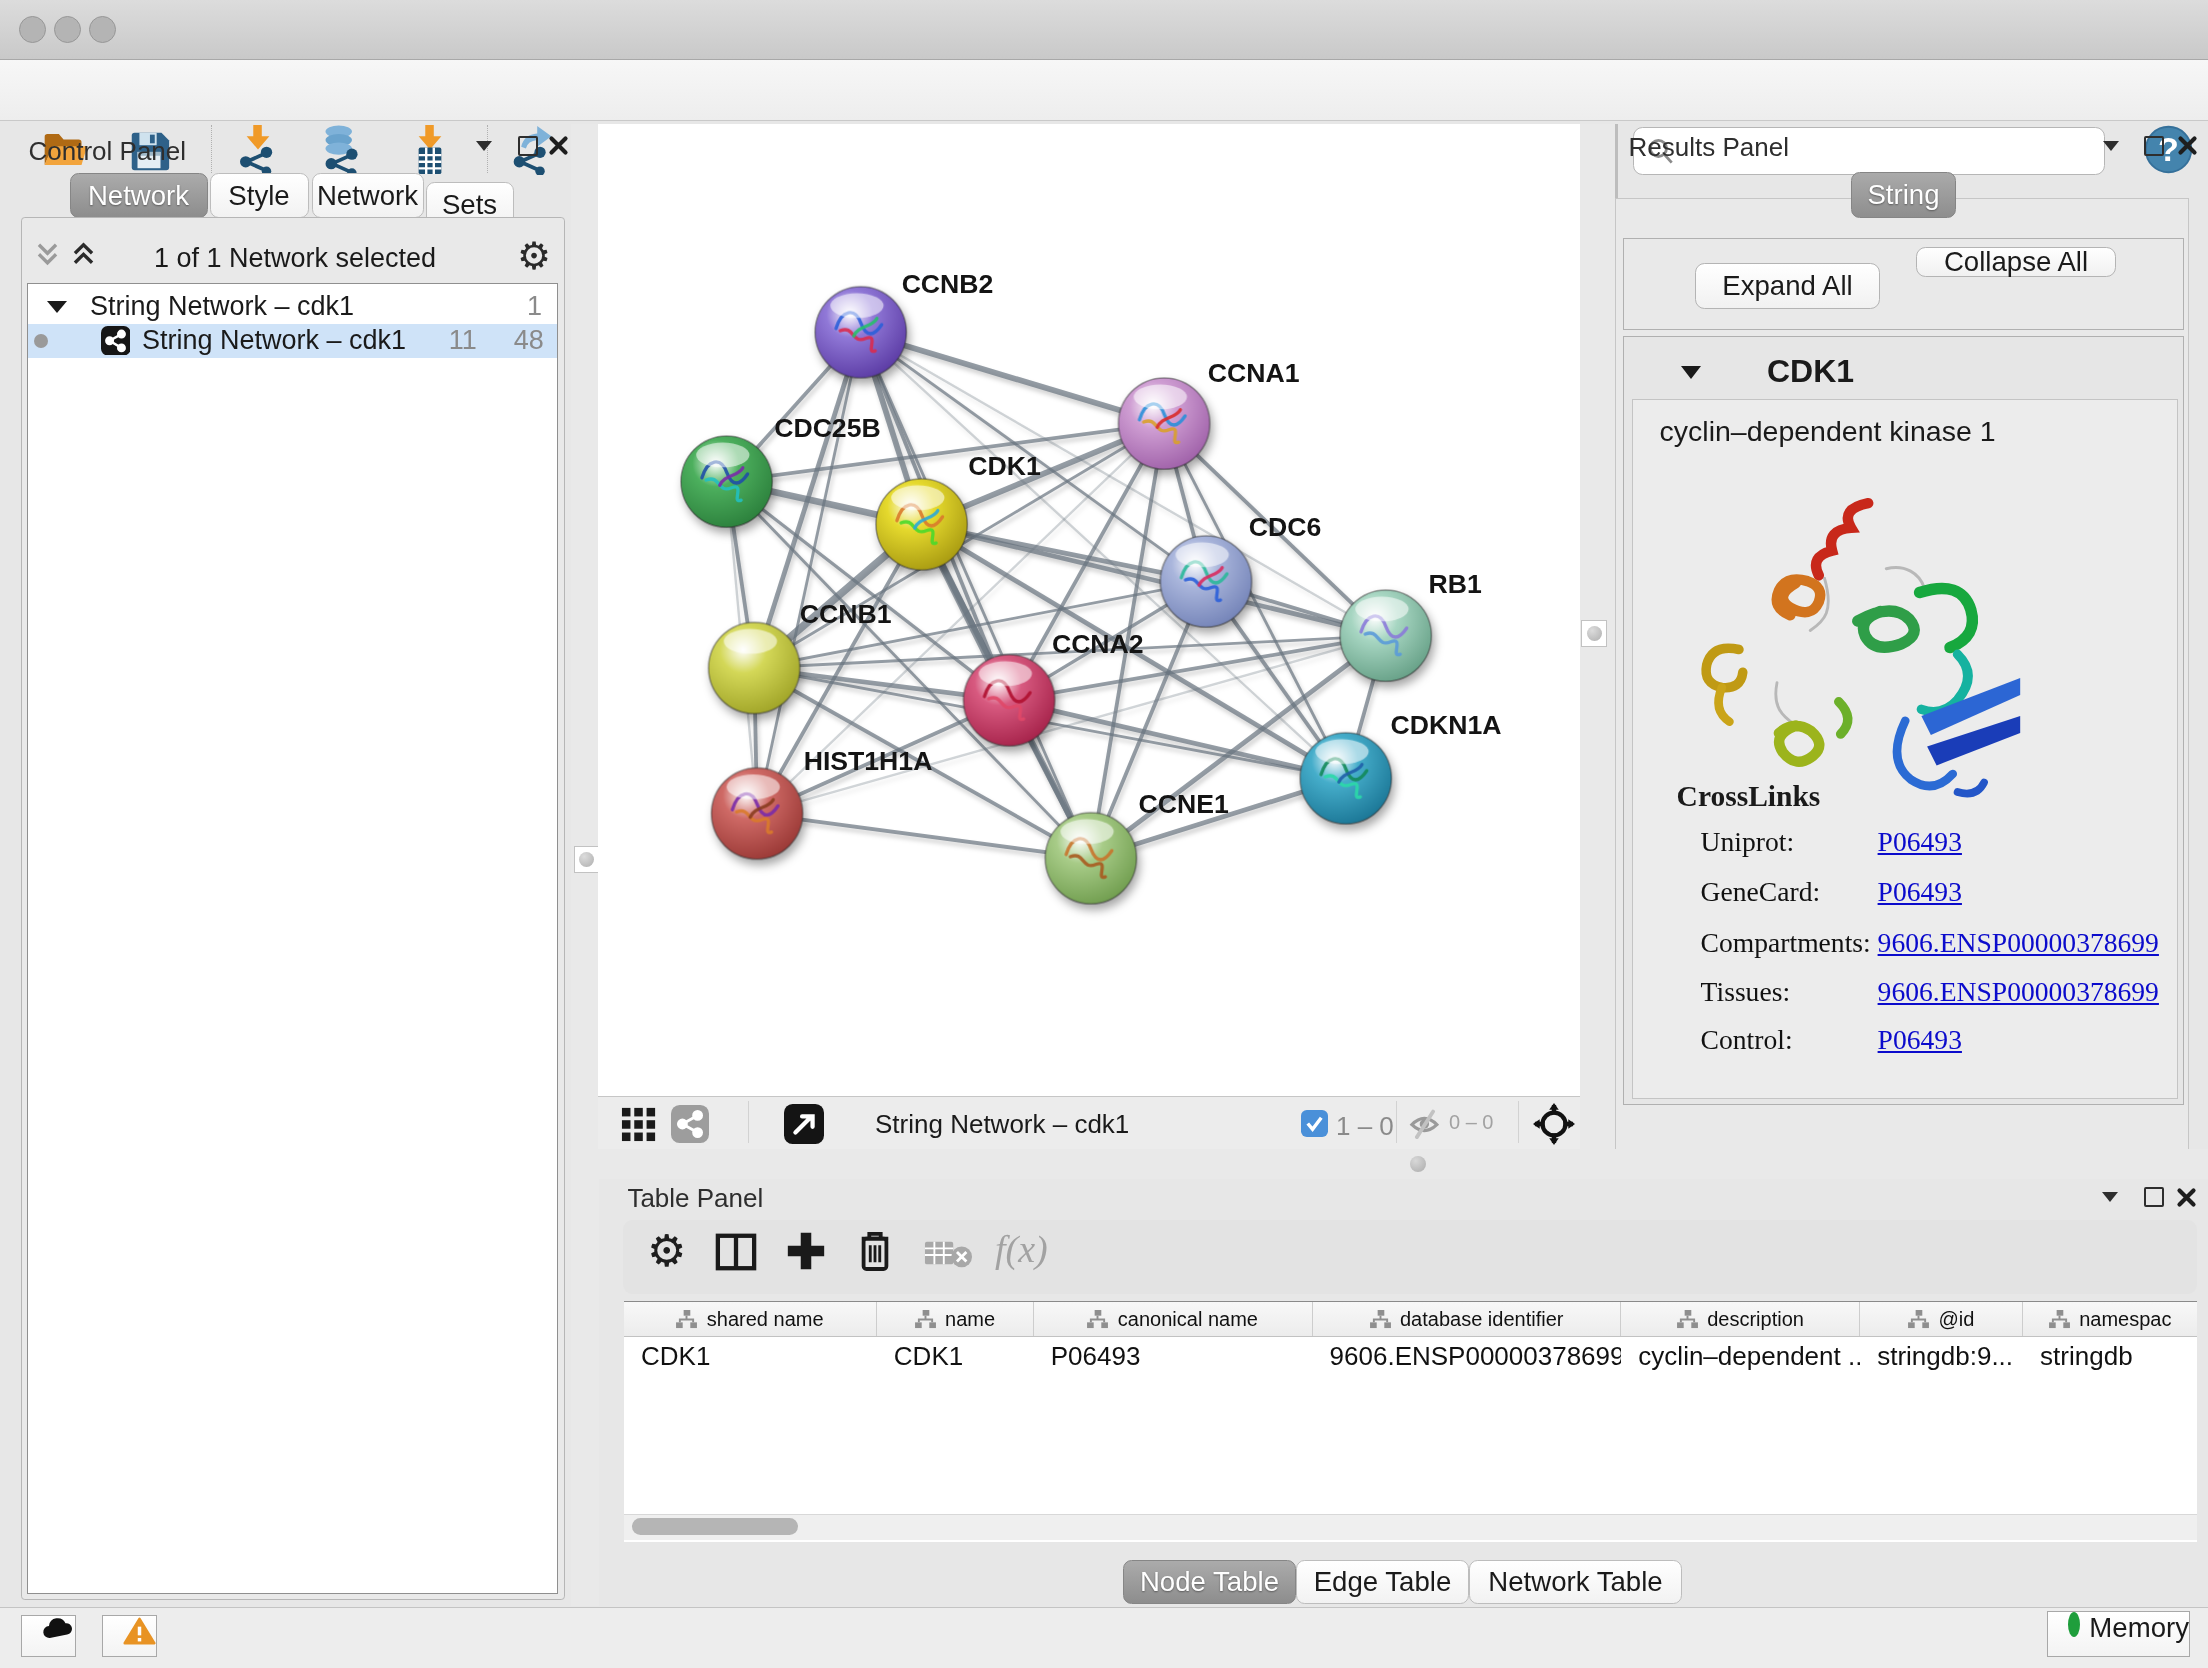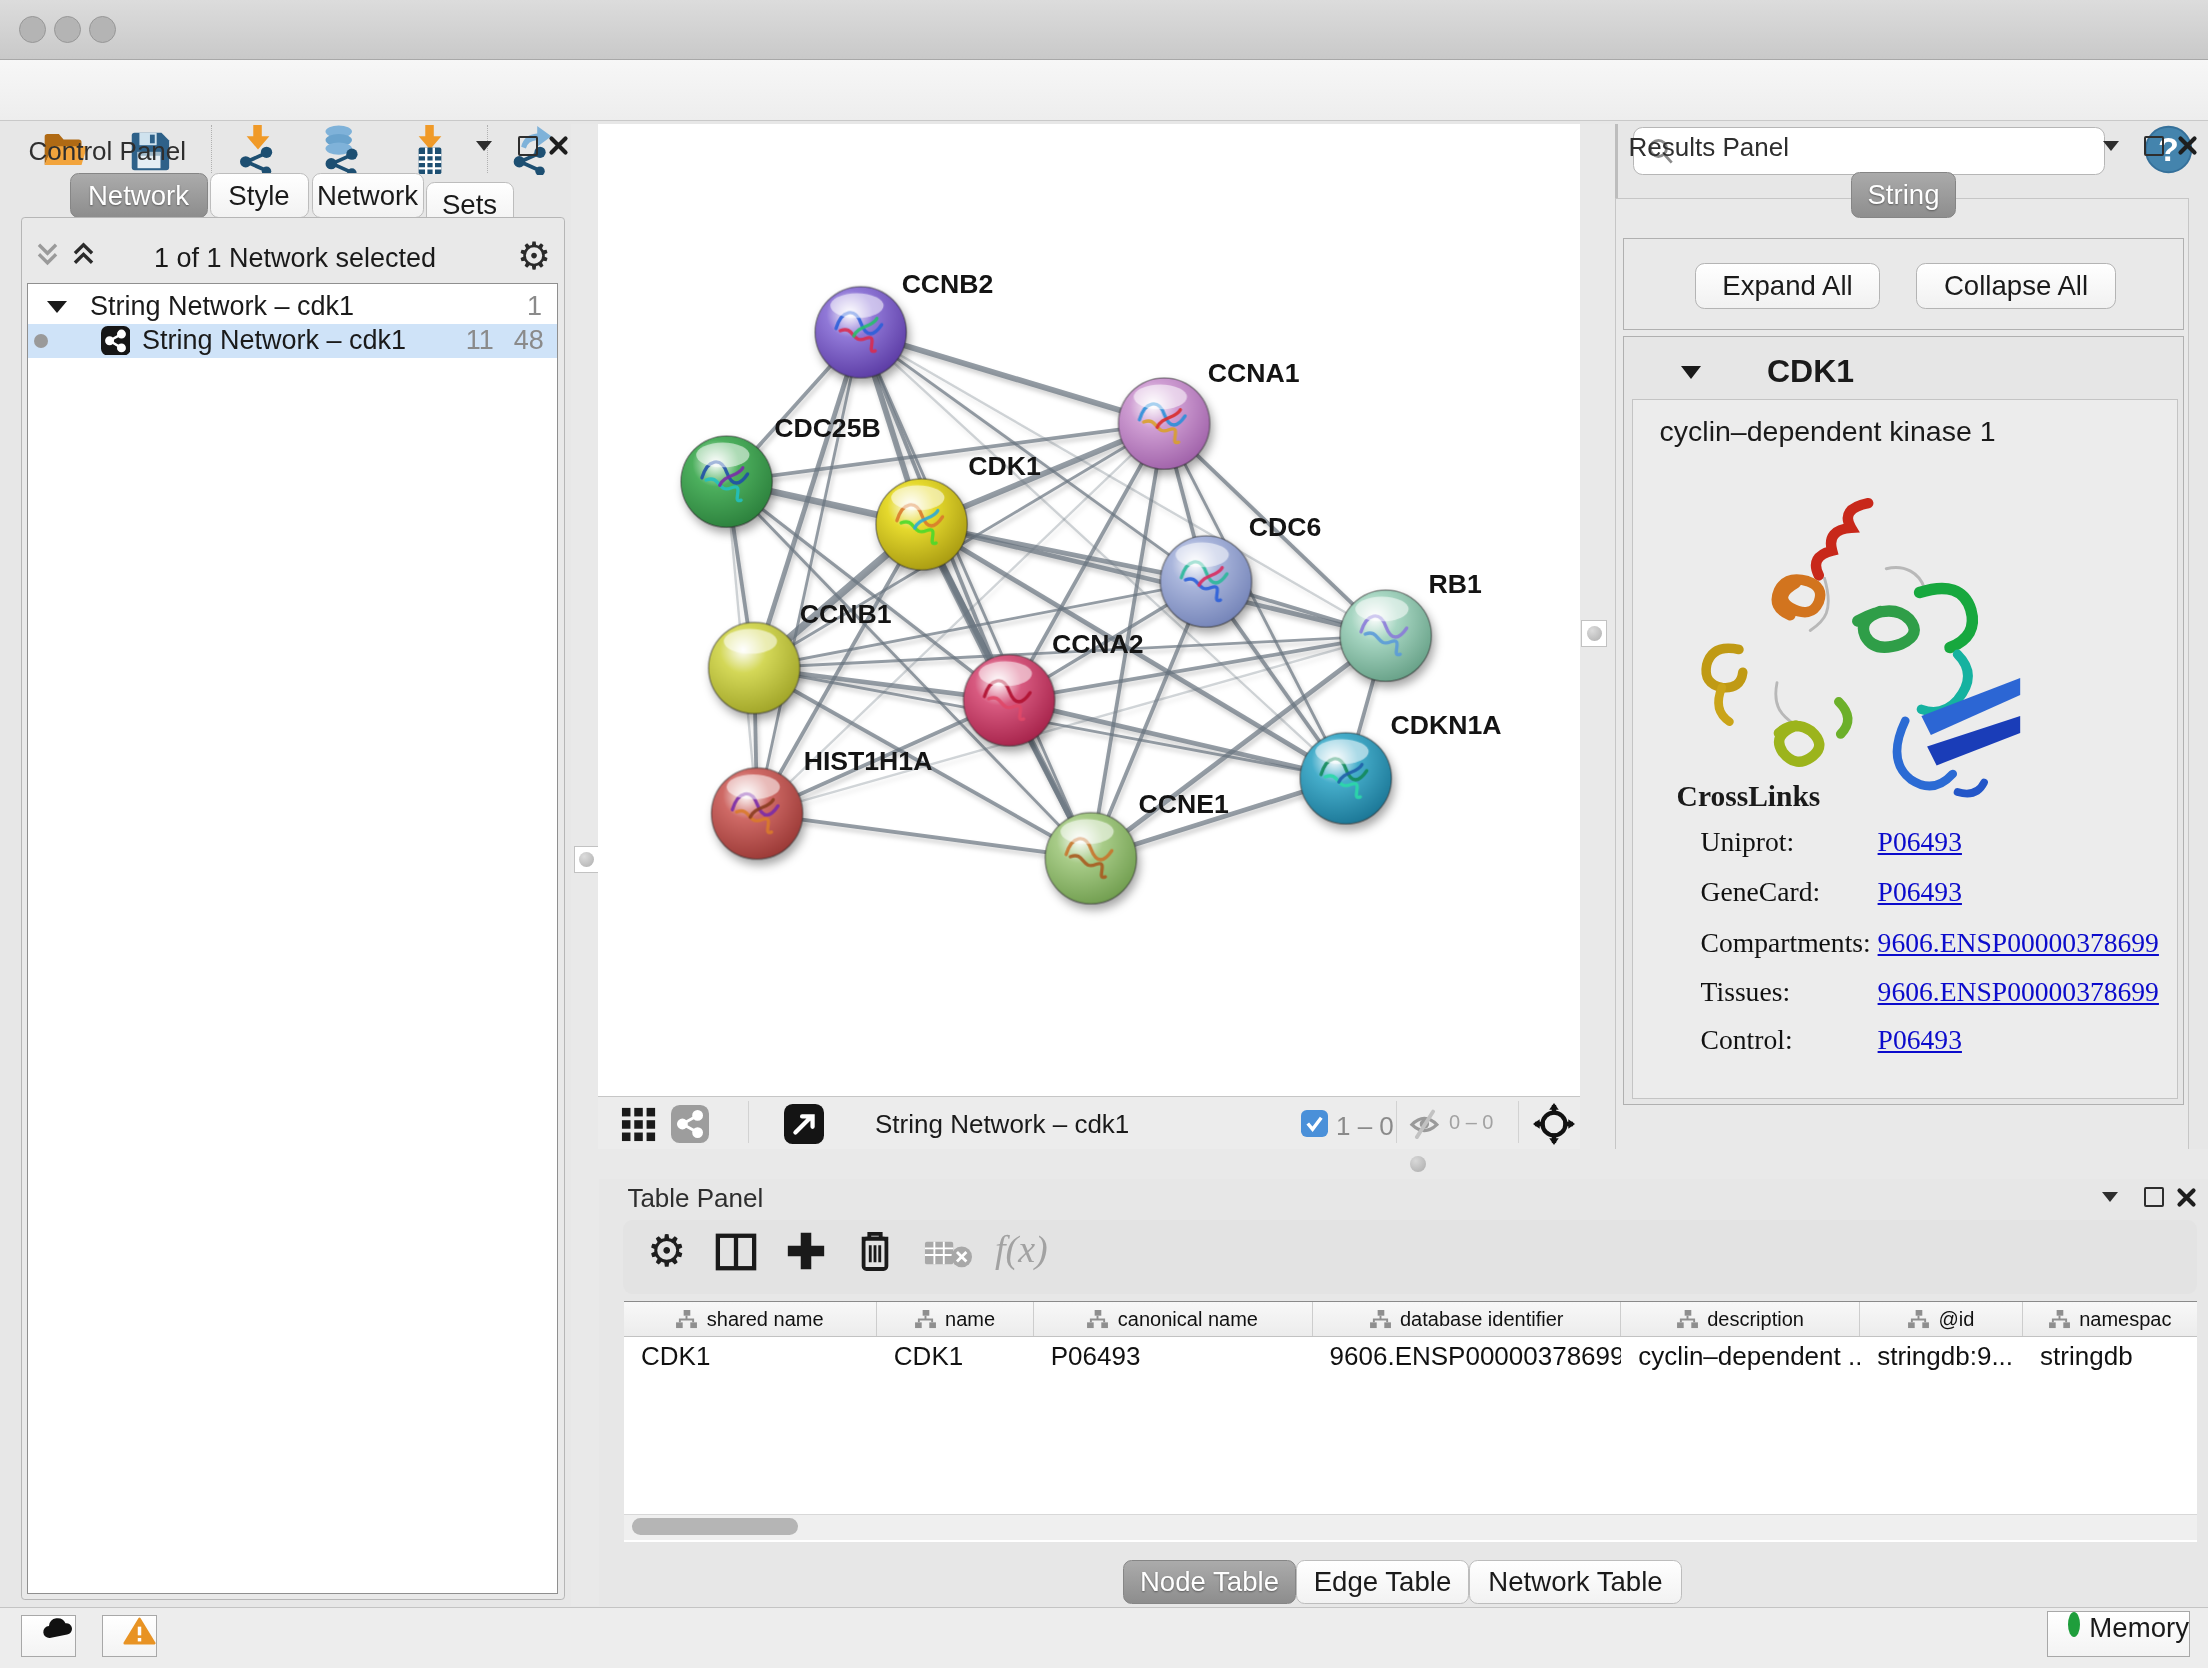--- a/index.html
+++ b/index.html
@@ -319,21 +319,21 @@
       <rect width="31" height="31" rx="7" fill="#161616"></rect>
       <g stroke="#fff" stroke-width="2.6" fill="#fff">
           <path d="M9 15.5 L21.5 8.5 M9 15.5 L21.5 23" fill="none"></path>
       <circle cx="9" cy="15.5" r="3.4"></circle>
           <circle cx="21.5" cy="8.5" r="3.4"></circle>
           <circle cx="21.5" cy="23" r="3.4"></circle>
         </g>
       </svg>
     <span style="margin-left:11.4px">String Network – cdk1</span>
     <span class="graytxt" style="margin-left:auto">11</span>
-    <span class="graytxt" style="margin-left:20px;margin-right:13.3px">48</span>
+    <span class="graytxt" style="margin-left:37px;margin-right:13.3px">48</span>
   </div>
 </div>
 
 <div class="abs" style="left:571px;top:124px;width:27.6px;height:1482px;background:#e9e9e9"></div>
 <div class="abs handle" style="left:574px;top:846px;width:23px;height:25px">
     <i></i>
   </div>
 
 <div class="abs netcanvas">
   <svg id="net-svg" width="982" height="972" viewBox="0 0 1032 1022">
@@ -621,21 +621,21 @@
 </div>
 <div class="abs rbox" style="left:1615px;top:198px;width:574px;height:967px;background:#e9e9e9;border-color:#c6c6c6"></div>
 <div class="abs stringtab">
     <span>String</span>
   </div>
 
 <div class="abs rbox" style="left:1623px;top:238px;width:561px;height:92px;background:#e9e9e9">
   <div class="btn" style="position:absolute;left:71px;top:24px;width:185px;height:46px">
       <span>Expand All</span>
     </div>
-  <div class="btn" style="position:absolute;left:292px;top:24px;width:200px;height:46px">
+  <div class="btn" style="position:absolute;left:292px;top:8px;width:200px;height:30px">
       <span>Collapse All</span>
     </div>
 </div>
 
 <div class="abs rbox" style="left:1623px;top:336px;width:561px;height:769px;background:#e6e6e6">
   <span class="abs" style="left:57px;top:28.5px;width:0;height:0;border-left:10.5px solid transparent;border-right:10.5px solid transparent;border-top:13.3px solid #1a1a1a;cursor:pointer"></span>
   <span class="abs" style="left:143px;top:16px;font-size:32px;font-weight:bold">CDK1</span>
   <div class="abs" style="left:7.6px;top:62px;width:544px;height:698px;background:#ececec;border:1.4px solid #c4c4c4">
     <span class="abs" style="left:27px;top:15px;font-size:28.5px">cyclin–dependent kinase 1</span>
 

